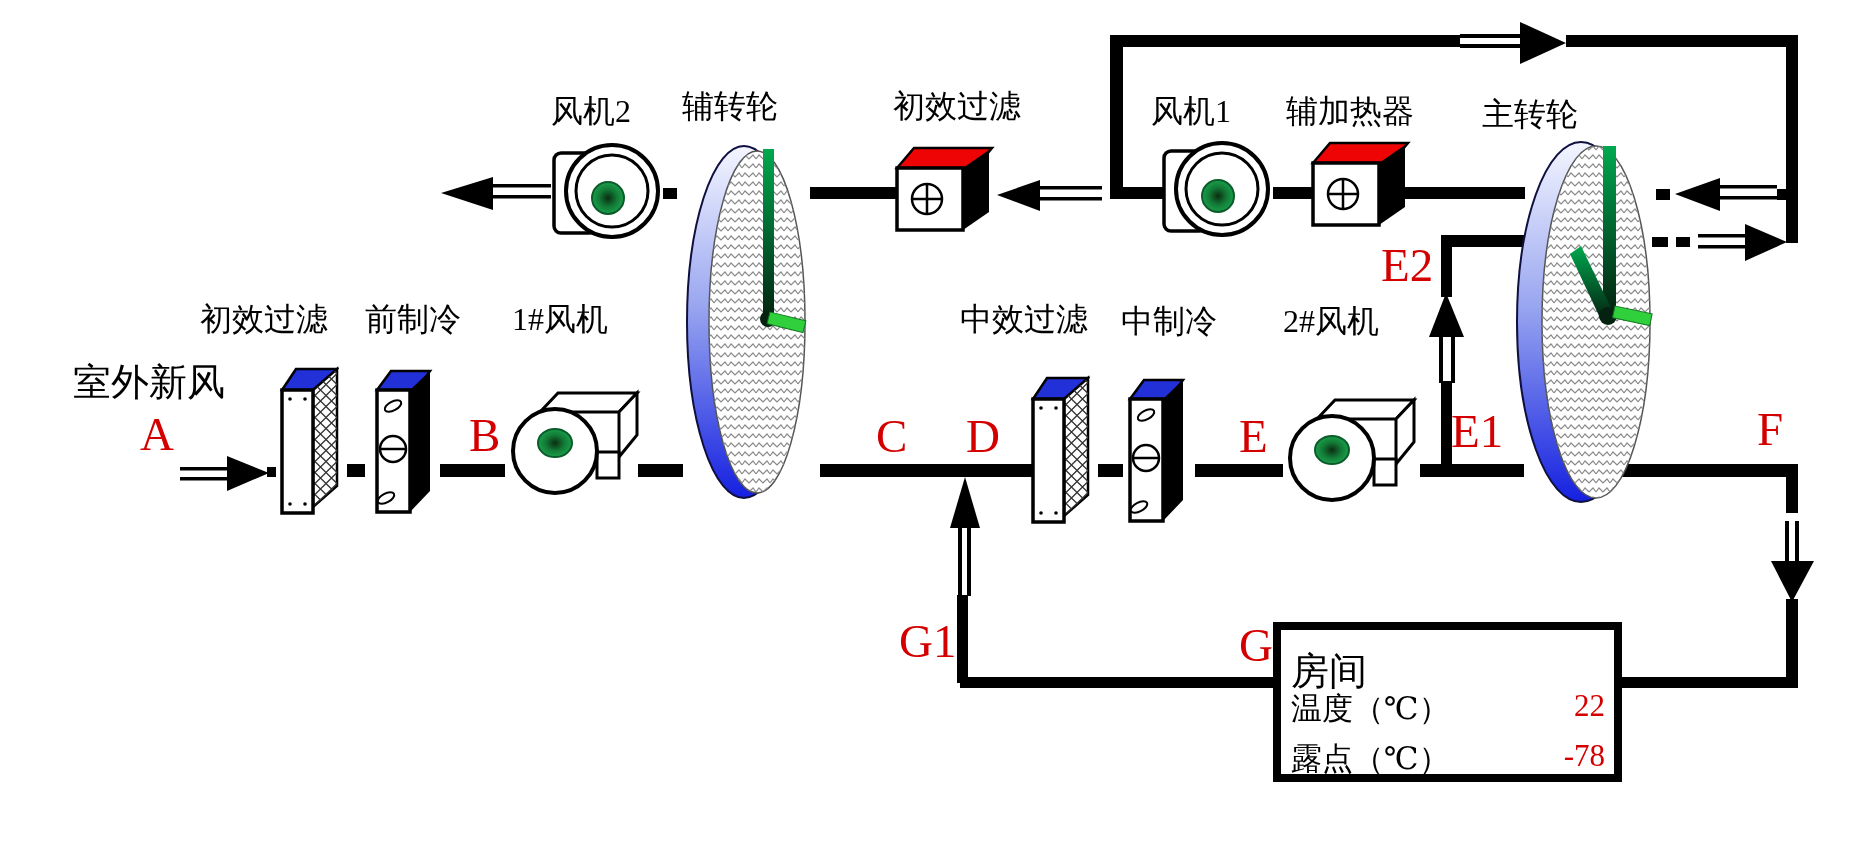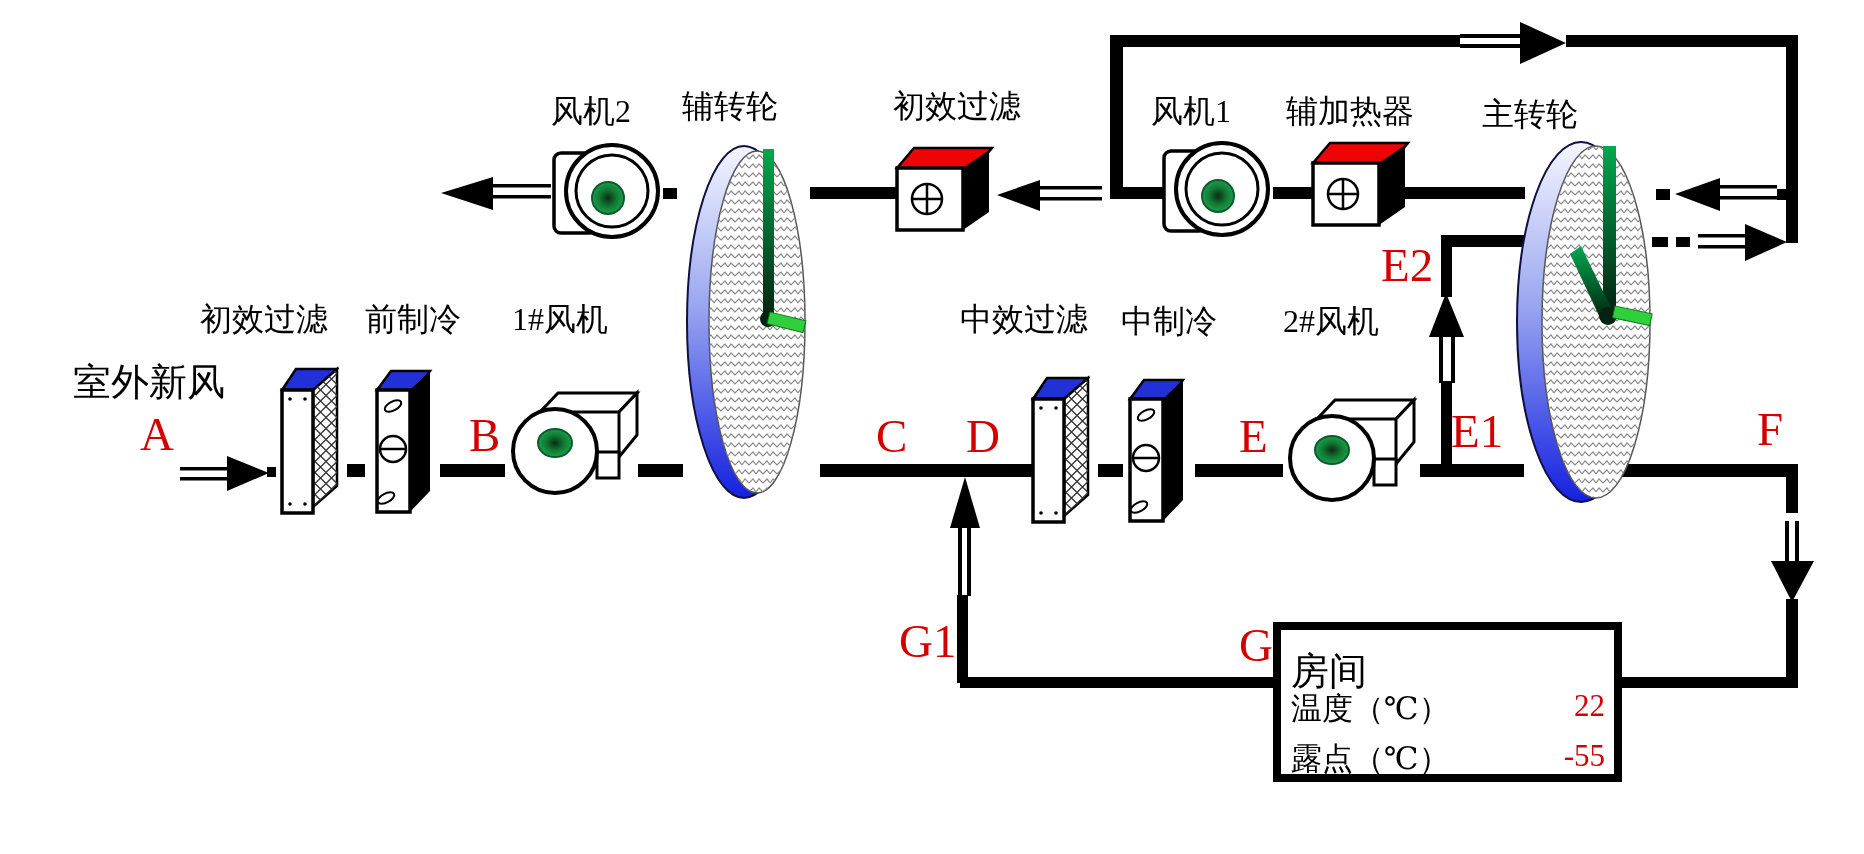--- a/index.html
+++ b/index.html
@@ -257,17 +257,17 @@
 <div class="pt" style="left:899px;top:618px">G1</div>
 
 <div class="room">
   <div class="title">房间</div>
   <div class="row r1">
     <span>温度（℃）</span>
     <span class="val">22</span>
   </div>
   <div class="row r2">
     <span>露点（℃）</span>
-    <span class="val">-55</span>
+    <span class="val">-78</span>
   </div>
 </div>
 
 </div>
 
 </body></html>

